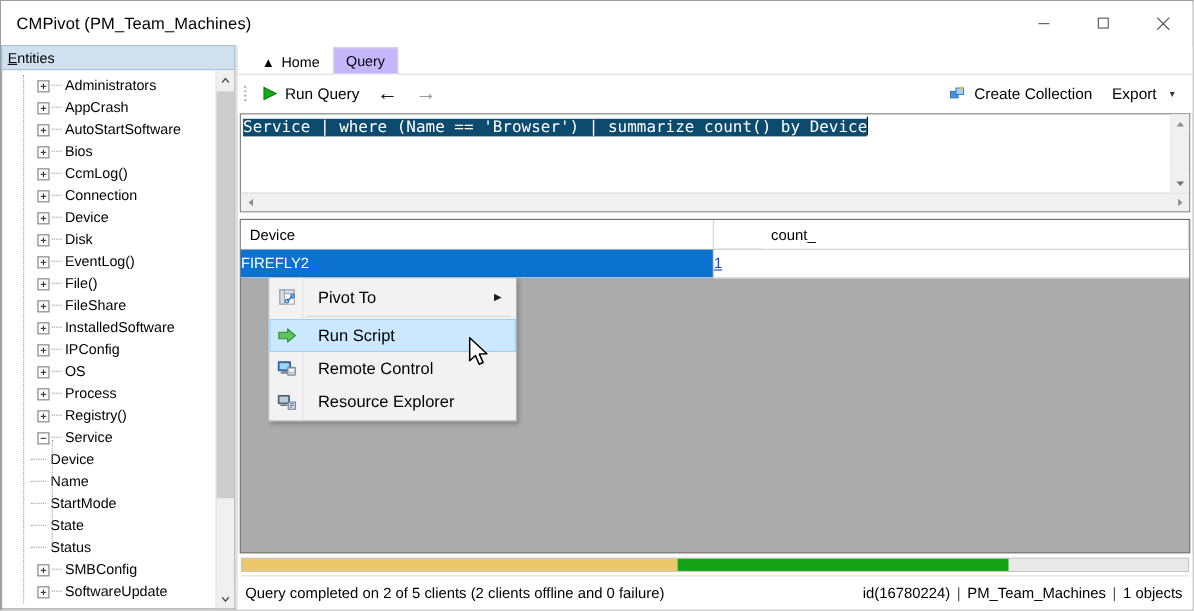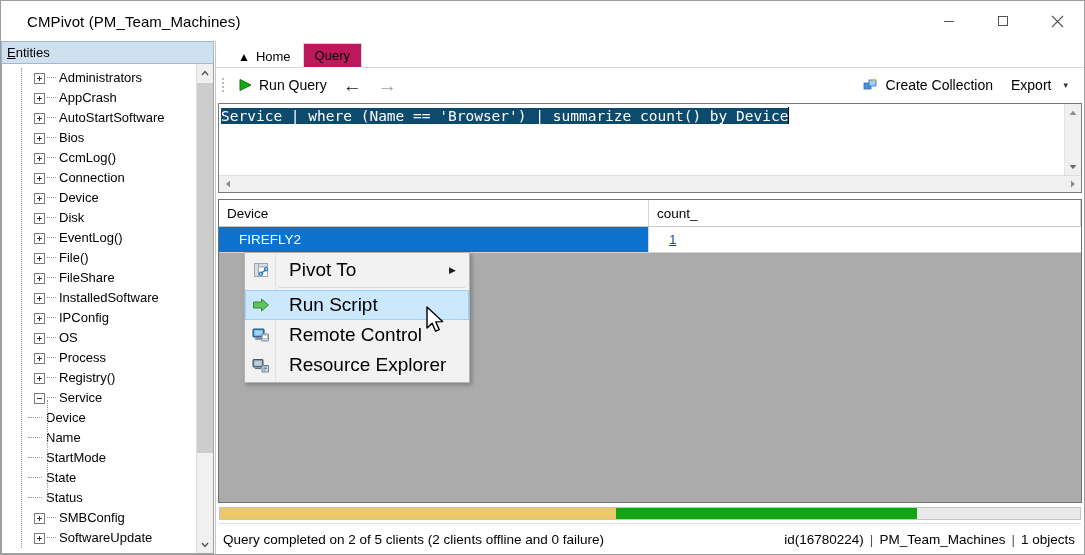--- a/index.html
+++ b/index.html
@@ -33,21 +33,21 @@
   
   #title-bar {
     height: 40px;
     min-height: 40px;
     background: #ffffff;
     display: flex;
     align-items: center;
     position: relative;
   }
   #title-text {
-    padding-left: 26px;
+    padding-left: 14px;
     font-size: 15px;
     color: #000000;
     letter-spacing: 0.1px;
   }
   #window-controls {
     position: absolute;
     right: 0; top: 0;
     height: 40px;
     display: flex;
   }
@@ -222,21 +222,21 @@
     font-size: 13px;
     cursor: default;
     box-sizing: border-box;
     border: 1px solid transparent;
     border-bottom: none;
     background: transparent;
     position: relative;
     top: 1px;
   }
   .tab.active {
-    background: #be185d;
+    background: #c4b5fd;
     border-color: #d6d6d6;
     border-bottom: 1px solid #ffffff;
     height: 25px;
     z-index: 2;
     align-items: center;
   }
   .home-icon { font-size: 12px; line-height: 1; }
 
   
   #query-toolbar {
@@ -365,35 +365,35 @@
     display: flex;
     align-items: center;
     padding-left: 8px;
     font-size: 13.5px;
     border-right: 1px solid #d4d4d4;
     box-sizing: border-box;
     cursor: default;
     background: #ffffff;
   }
   #gh-device { width: 430px; }
-  #gh-count { flex: 1; }
+  #gh-count { flex: 1; margin-left: 44px; }
   #grid-rows { flex: 1; background: #ababab; }
   .grid-row {
     height: 26px;
     display: flex;
     cursor: default;
   }
   .grid-row.selected .gr-cell-device {
     background: #0b72cf;
     color: #ffffff;
   }
   .gr-cell {
     display: flex;
     align-items: center;
-    padding-left: 20px;
+    padding-left: 0;
     font-size: 13.5px;
     box-sizing: border-box;
     background: #ffffff;
     border-bottom: 1px solid #d6d6d6;
   }
   .gr-cell-device { width: 430px; border-right: 1px solid #d6d6d6; }
   .gr-cell-count { flex: 1; }
   .cell-link {
     color: #1a3fd8;
     text-decoration: underline;
@@ -468,21 +468,21 @@
   }
   .mi-icon {
     width: 30px;
     min-width: 30px;
     display: flex;
     align-items: center;
     justify-content: center;
   }
   .mi-label {
     padding-left: 13px;
-    font-size: 19px;
+    font-size: 15px;
   }
   .mi-arrow {
     margin-left: auto;
     margin-right: 12px;
     font-size: 9px;
     color: #1b1b1b;
   }
   .menu-sep {
     height: 1px;
     background: #d6d6d6;

